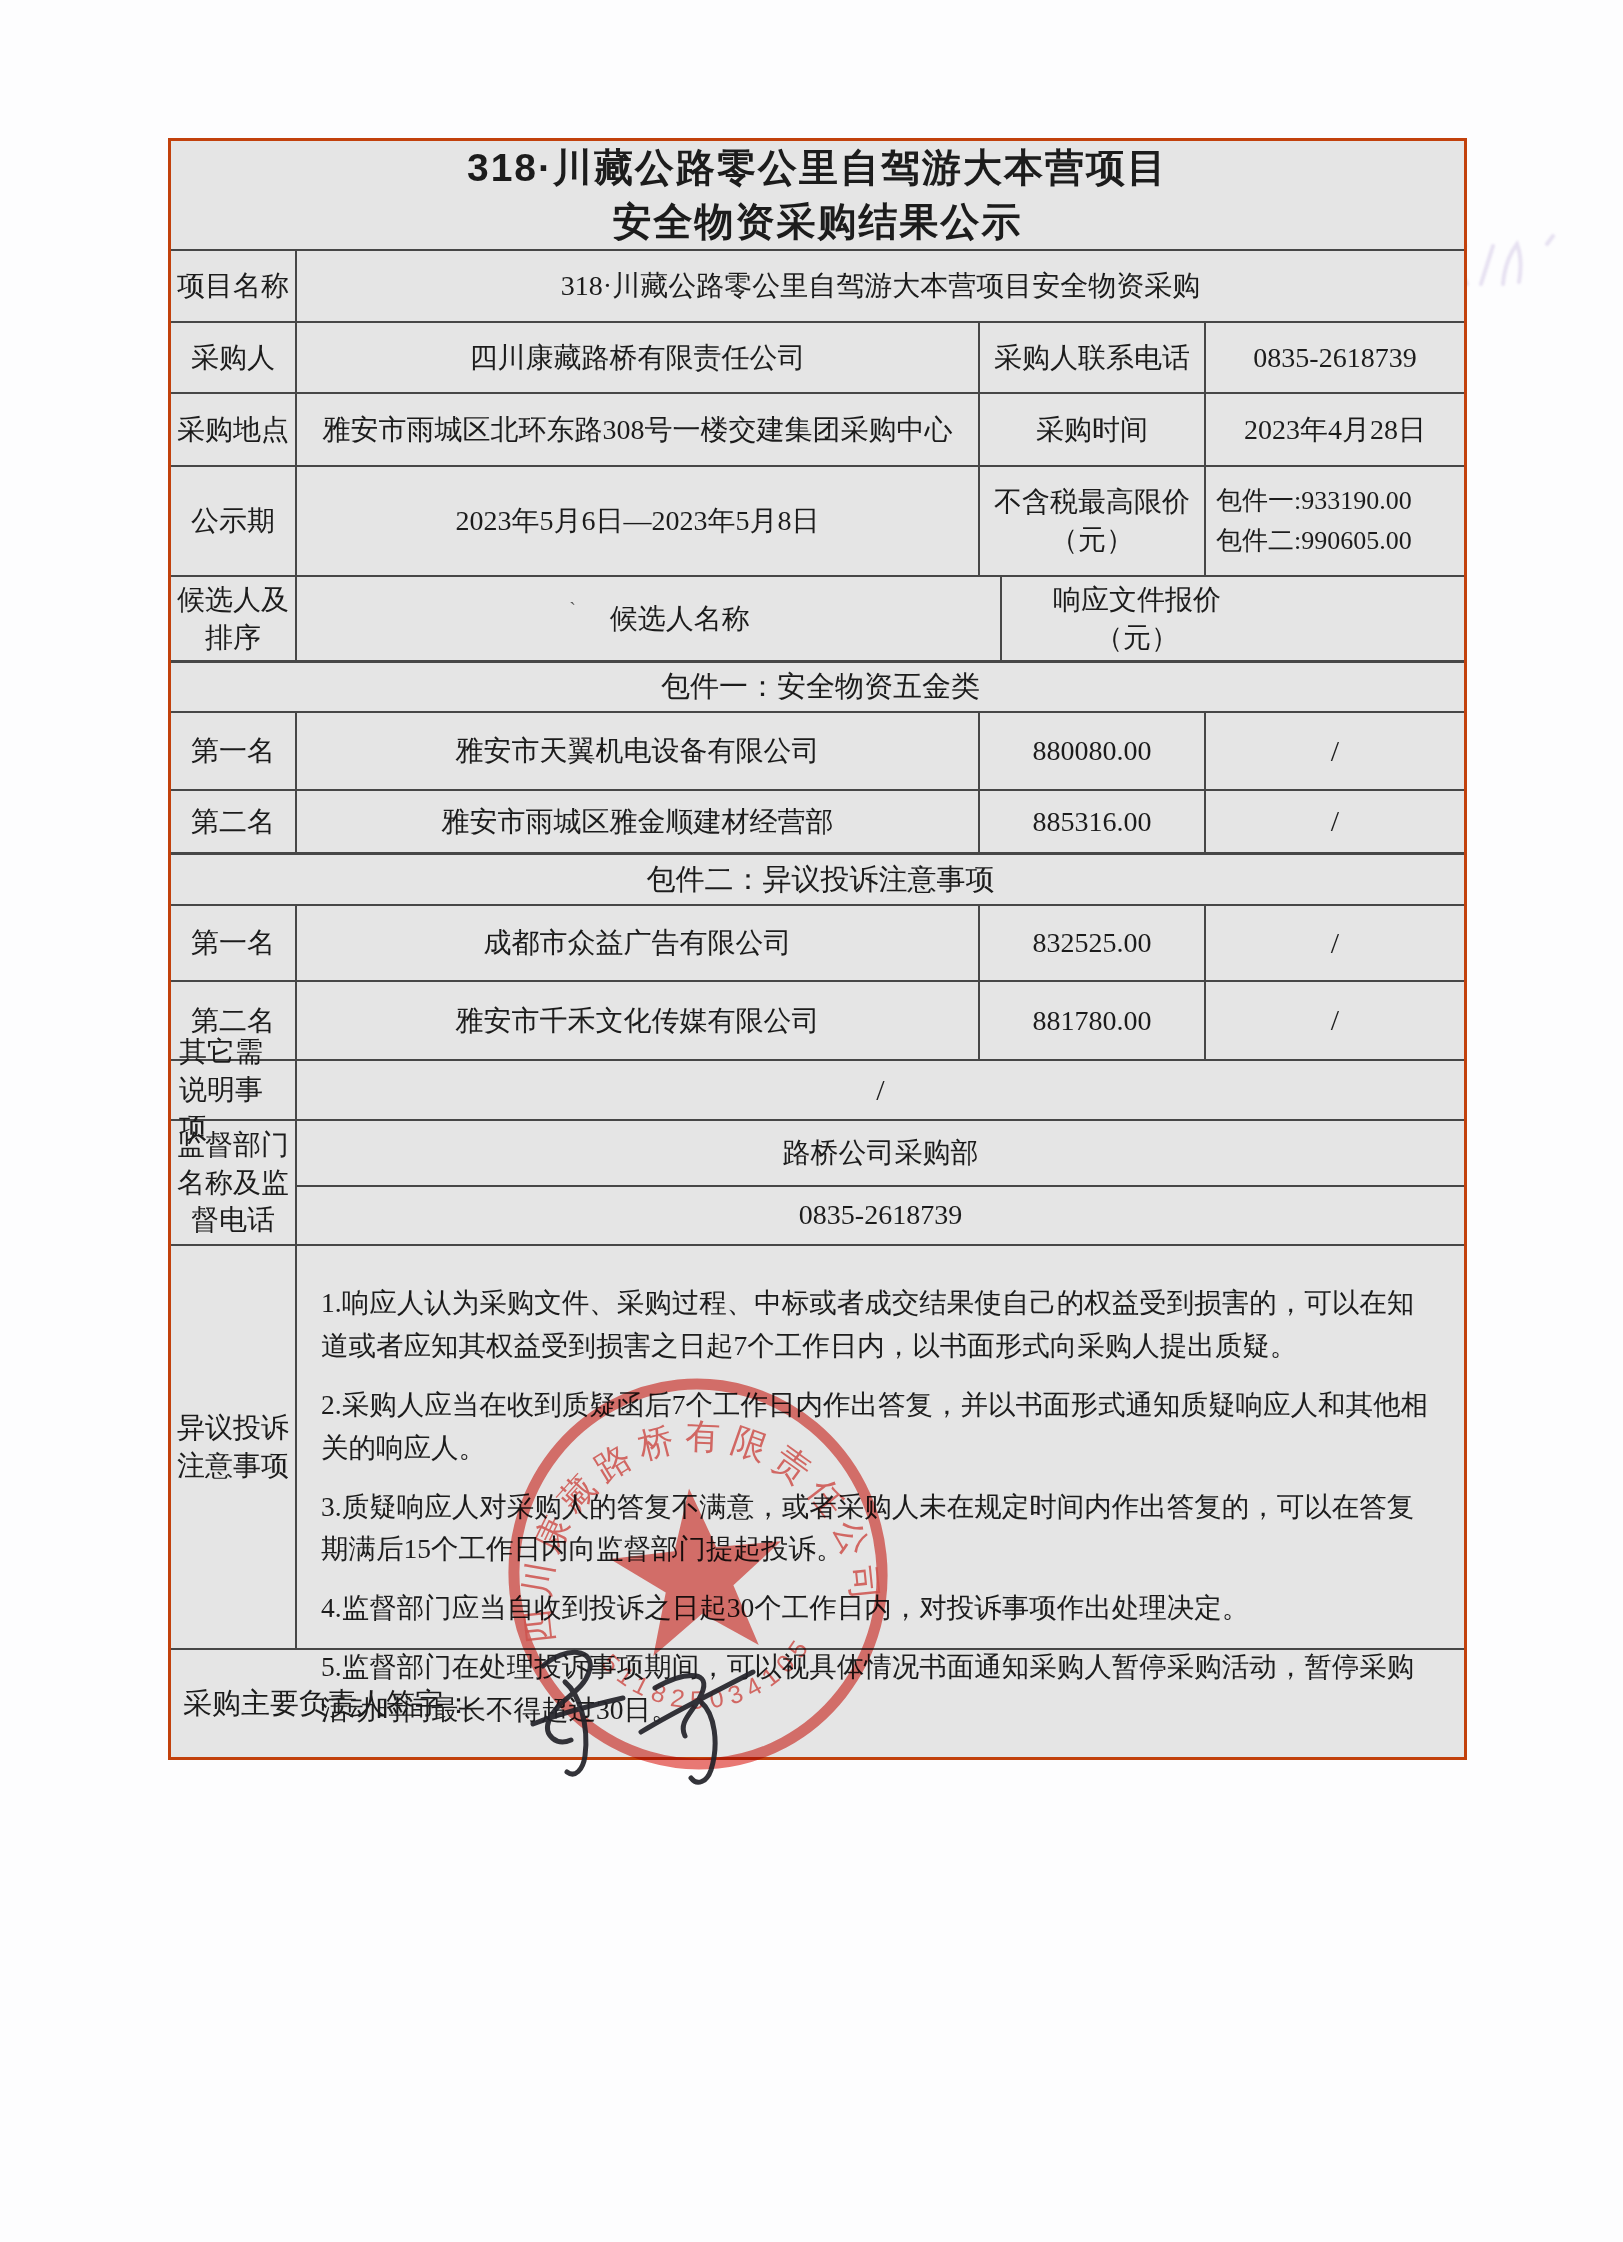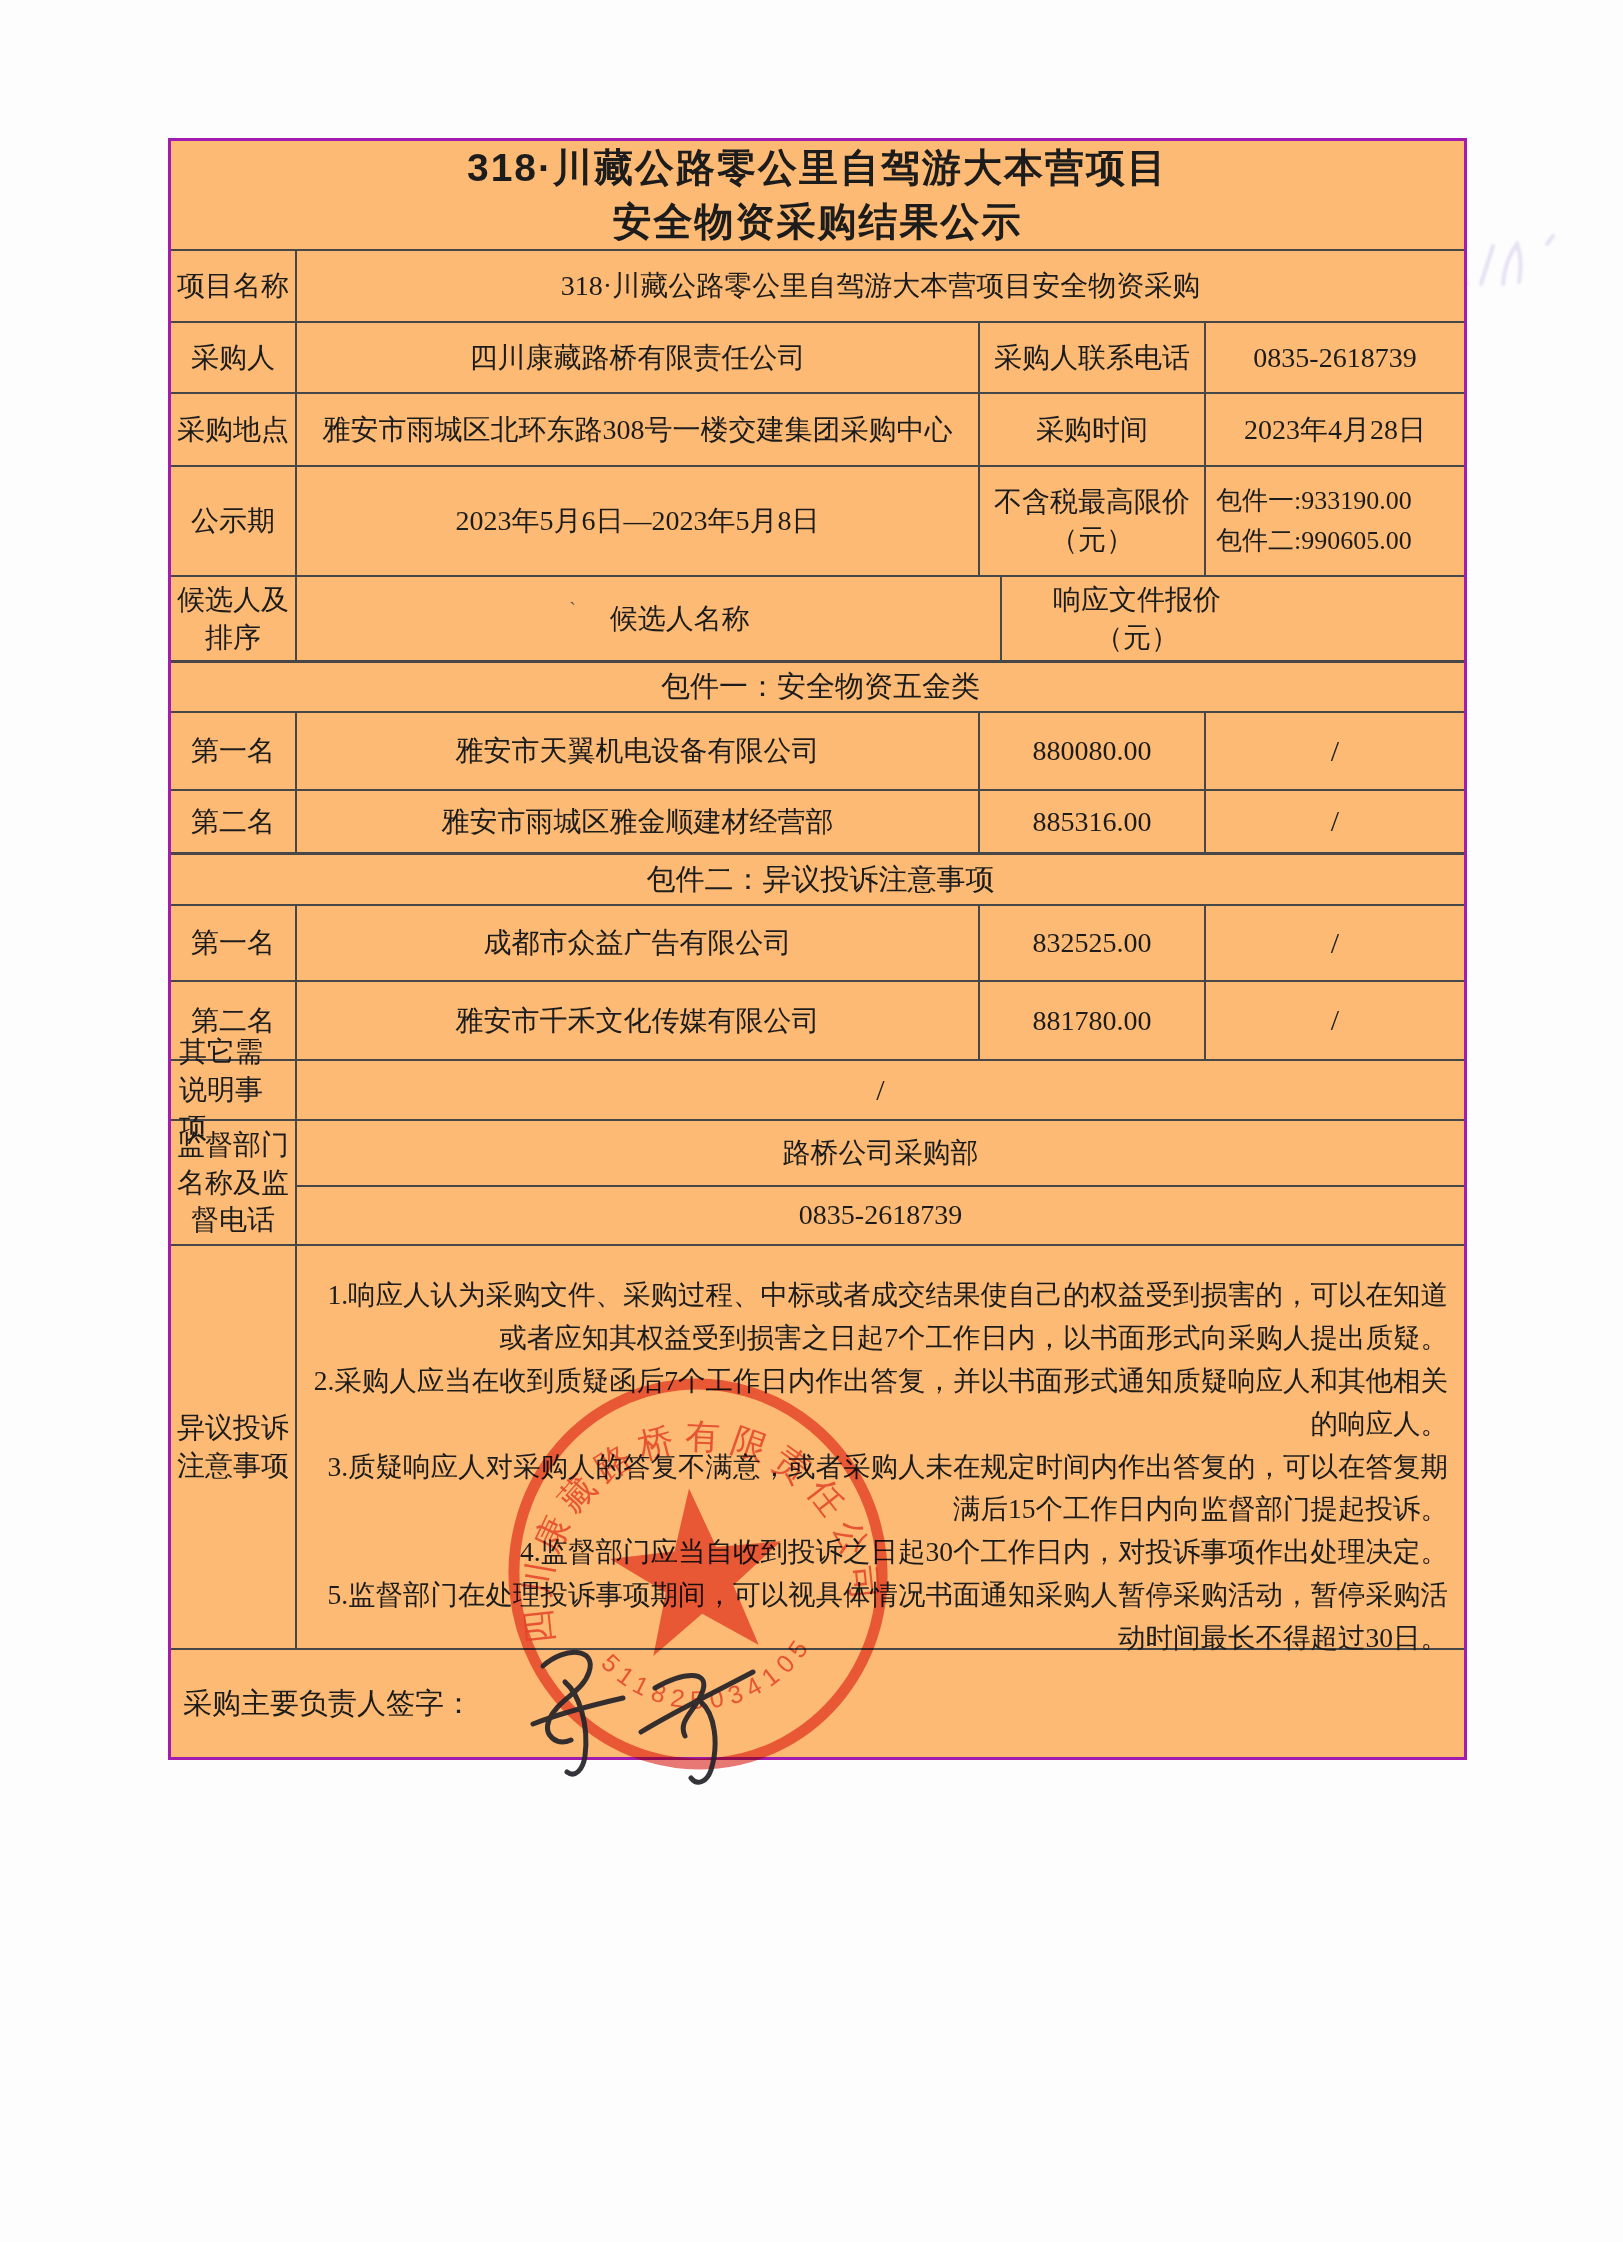--- a/index.html
+++ b/index.html
@@ -7,21 +7,21 @@
     position:relative;
     width:1623px;height:2242px;
     background:#fdfdfe;
     font-family:"Liberation Serif","DejaVu Serif",serif;
     color:#1c1c1c;
     overflow:hidden;
   }
   
   .tbl{
     position:absolute;left:168px;top:138px;width:1299px;
-    border:3px solid #a21caf;background:#fdba74;box-sizing:border-box;
+    border:3px solid #c2410c;background:#e5e5e5;box-sizing:border-box;
   }
   .tr{display:flex;border-bottom:2px solid #474747;box-sizing:border-box;}
   .tr:last-child{border-bottom:none;}
   .td{
     border-right:2px solid #474747;box-sizing:border-box;
     display:flex;align-items:center;justify-content:center;
     text-align:center;font-size:28px;line-height:1.35;
     padding:2px 6px;
   }
   .td:last-child{border-right:none;}
@@ -42,21 +42,21 @@
   .band{justify-content:center;font-size:29px;border-top:1px solid #474747;padding-left:12px;}
   .slash{font-size:30px;}
   .sup-right{flex:1 1 auto;display:flex;flex-direction:column;}
   .sup-sub{flex:1 1 auto;display:flex;align-items:center;justify-content:center;font-size:28px;}
   .sup-sub.first{border-bottom:2px solid #474747;text-align:right;}
   .obj-content{
     flex:1 1 auto;display:flex;flex-direction:column;justify-content:flex-start;
     text-align:left;font-size:27.5px;line-height:1.56;
     padding:28px 16px 10px 16px;box-sizing:border-box;
   }
-  .obj-content p{margin:0;text-align:right;}
+  .obj-content p{margin:8px;}
   .sig-cell{justify-content:flex-start;padding-left:12px;font-size:29px;}
   .stray{font-size:20px;color:#555;margin-right:34px;position:relative;top:-8px;}
   
   .stamp{
     position:absolute;left:498px;top:1368px;width:400px;height:412px;
     transform:rotate(-6deg);
     mix-blend-mode:multiply;opacity:.88;pointer-events:none;
   }
   .signature{
     position:absolute;left:505px;top:1628px;width:380px;height:170px;

